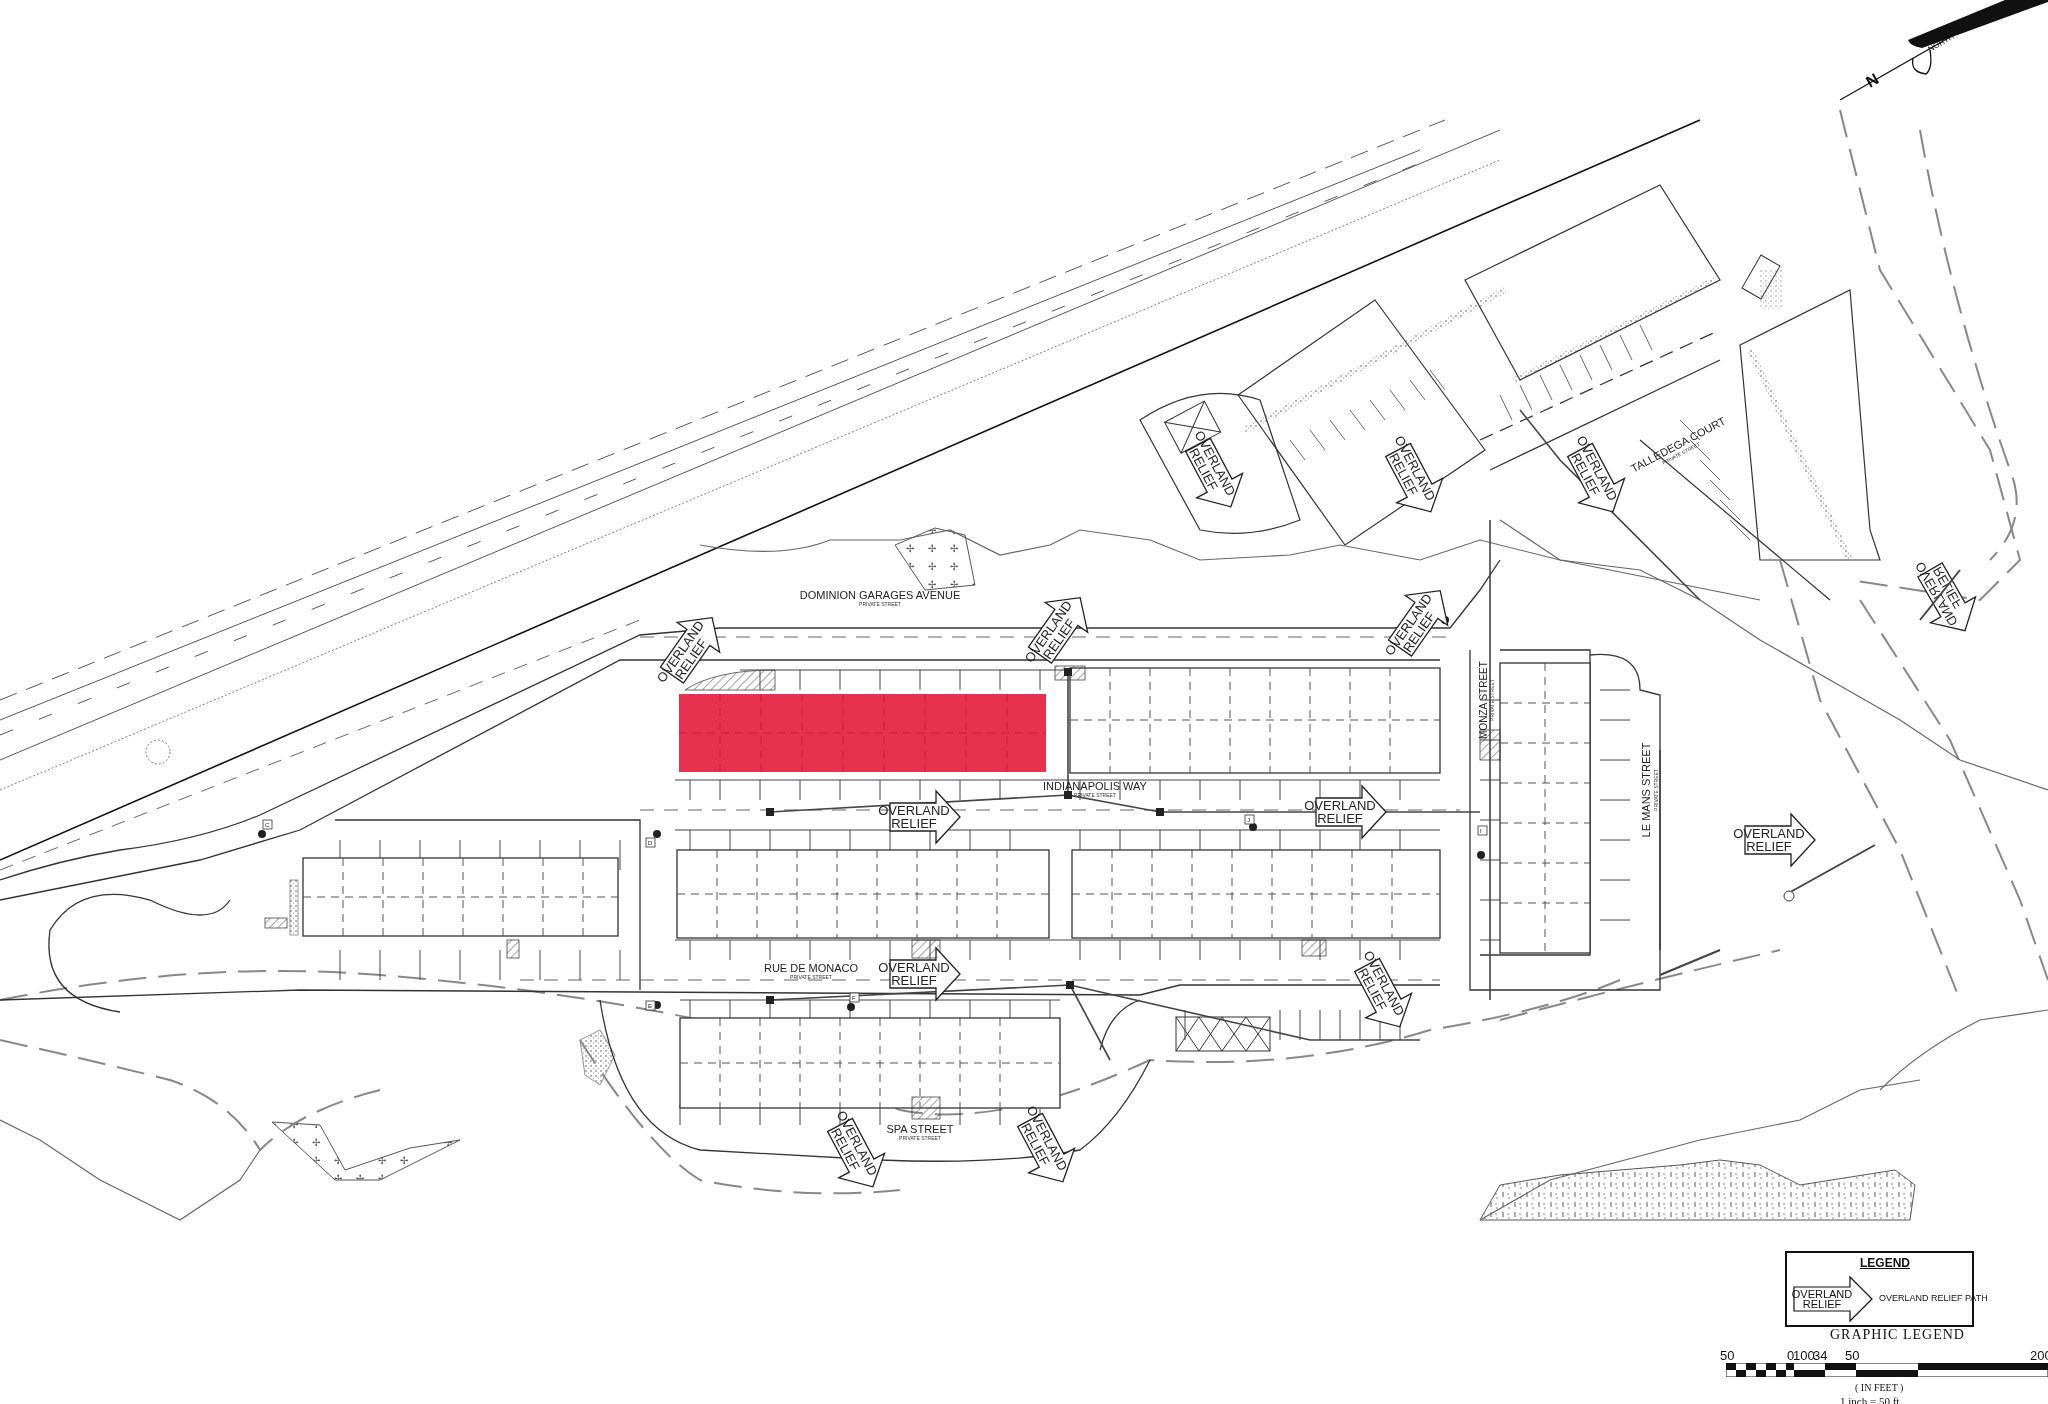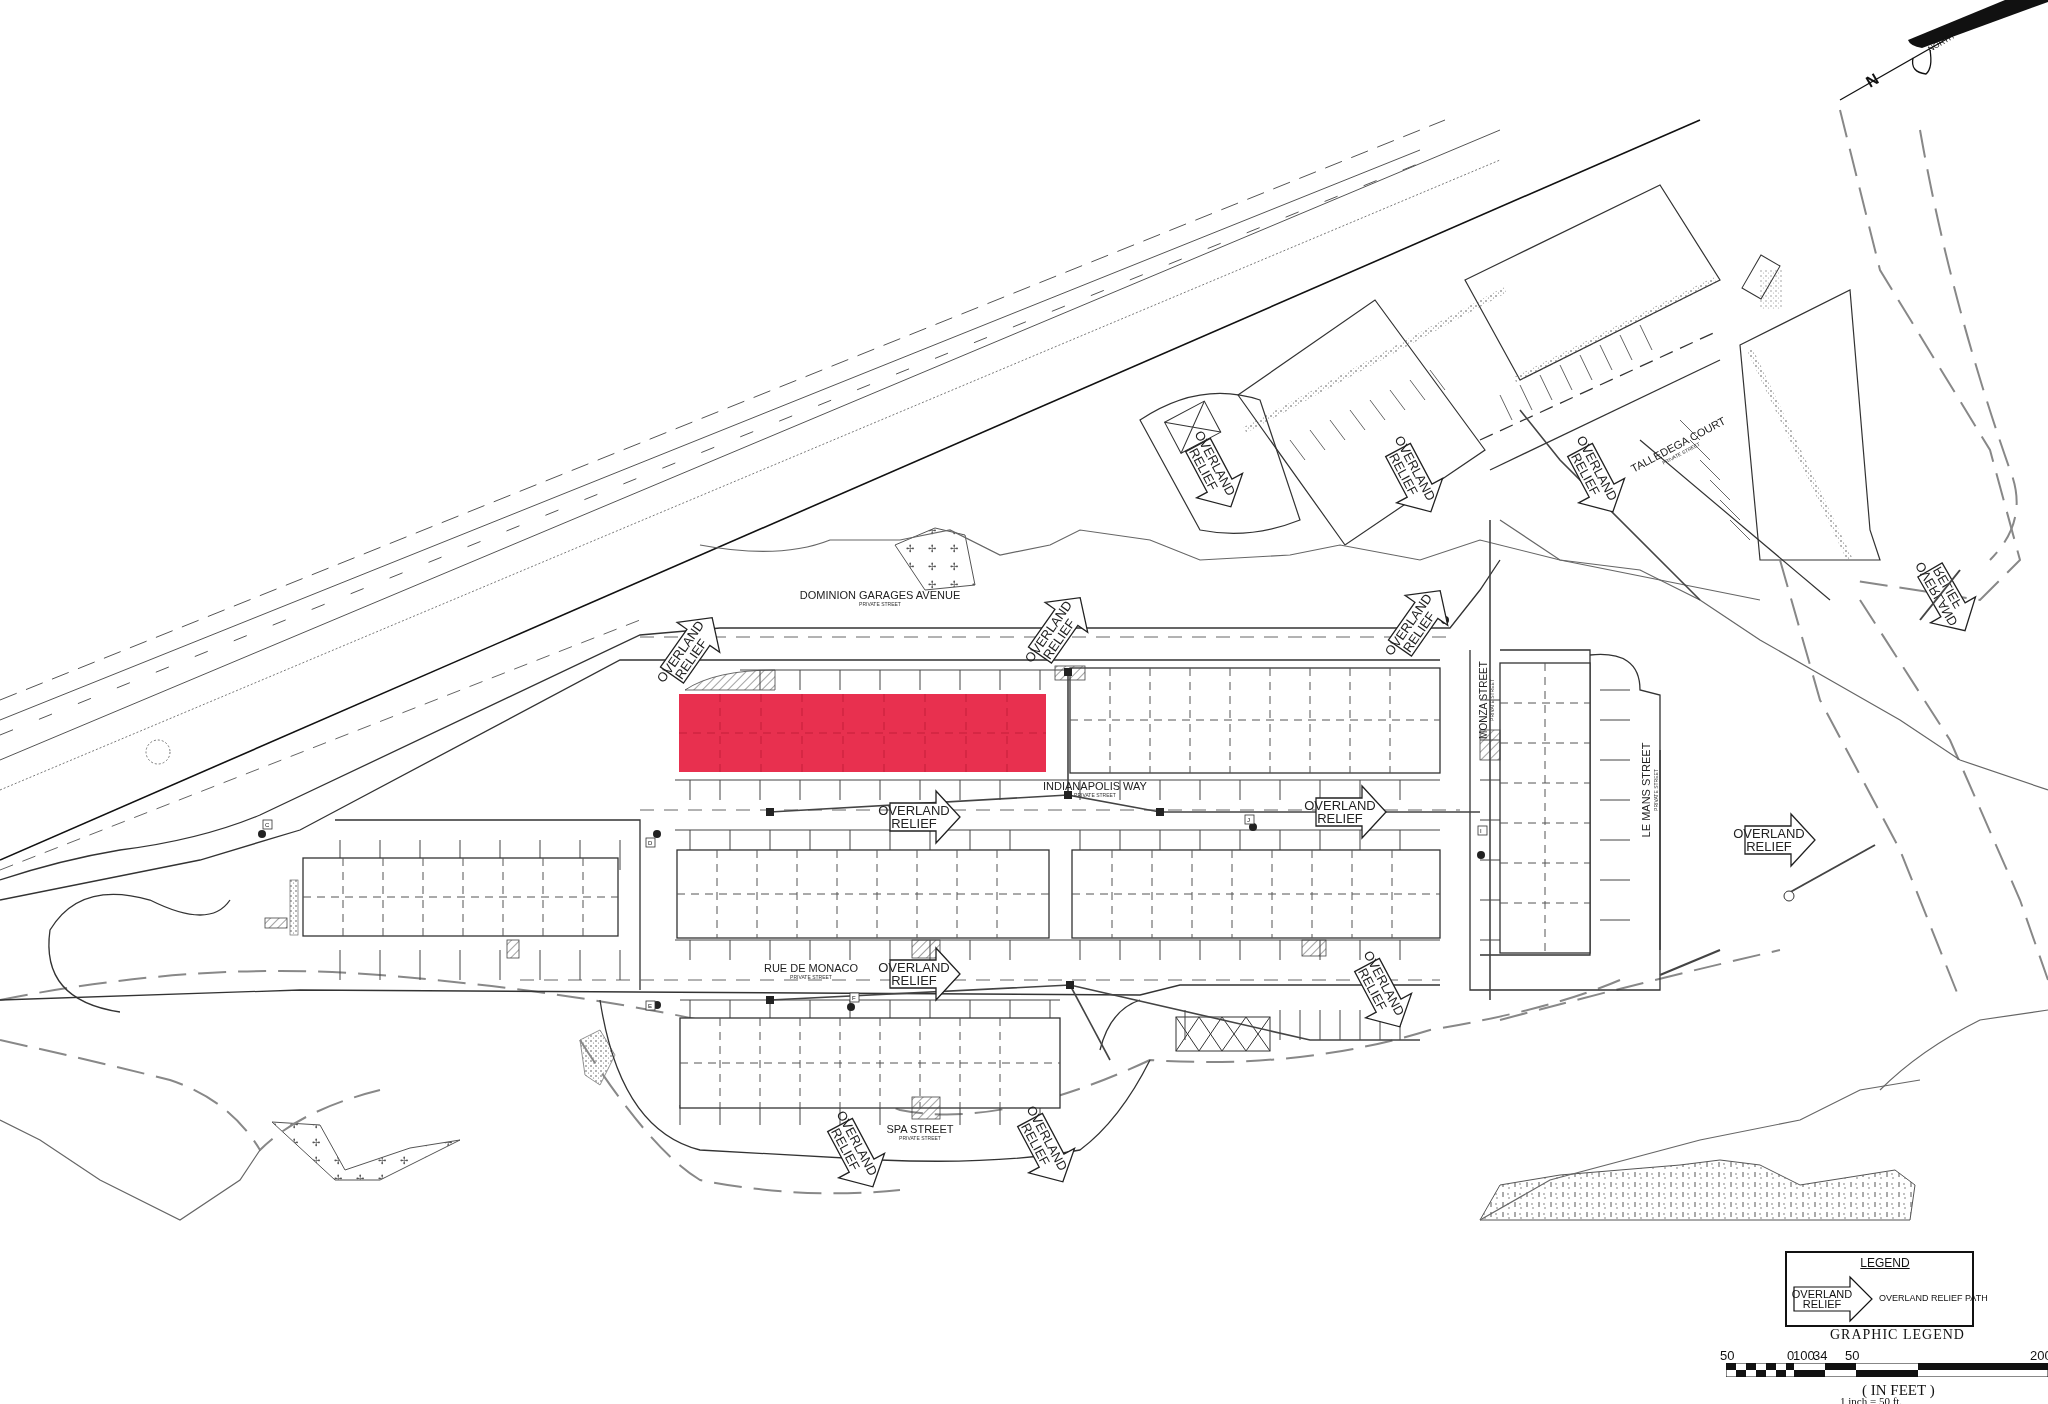--- a/index.html
+++ b/index.html
@@ -1,27 +1,27 @@
 <!DOCTYPE html>
 <html><head>
 <meta charset="utf-8">
 <style>
   html, body { margin: 0; padding: 0; background: #ffffff; }
   body { width: 2048px; height: 1404px; position: relative; overflow: hidden; font-family: "Liberation Sans", sans-serif; }
   #plan { position: absolute; left: 0; top: 0; width: 2048px; height: 1404px; }
   .lbl { font-family: "Liberation Sans", sans-serif; fill: #222; }
   .sub { font-family: "Liberation Sans", sans-serif; fill: #333; }
   .legend { position: absolute; left: 1785px; top: 1251px; width: 189px; height: 76px; border: 2px solid #111; background: #fff; box-sizing: border-box; }
-  .legend-title { position: absolute; left: 0; right: 0; top: 3px; text-align: center; font-size: 12px; font-weight: normal; text-decoration: underline; color: #111; padding-left: 11px; }
+  .legend-title { position: absolute; left: 0; right: 0; top: 3px; text-align: center; font-size: 12px; font-weight: bold; text-decoration: underline; color: #111; padding-left: 11px; }
   .legend-arrow { position: absolute; left: 5px; top: 22px; width: 84px; height: 48px; }
   .legend-desc { position: absolute; left: 92px; top: 40px; font-size: 9px; color: #111; white-space: nowrap; }
   .scale-title { position: absolute; left: 1830px; top: 1327px; font-family: "Liberation Serif", serif; font-size: 14px; color: #111; letter-spacing: 1px; }
   .scale-ticks { position: absolute; top: 1348px; font-size: 13px; color: #111; }
   .scale-bar { position: absolute; left: 1726px; top: 1363px; width: 322px; height: 14px; }
-  .scale-unit { position: absolute; left: 1855px; top: 1382px; font-family: "Liberation Serif", serif; font-size: 15px; color: #111; margin-left: 7px; }
+  .scale-unit { position: absolute; left: 1855px; top: 1382px; font-family: "Liberation Serif", serif; font-size: 10px; color: #111; }
   .scale-ratio { position: absolute; left: 1840px; top: 1395px; font-family: "Liberation Serif", serif; font-size: 11px; color: #111; }
   .north { position: absolute; left: 1830px; top: 0; width: 218px; height: 110px; }
 </style>
 </head>
 <body>
 
 <svg id="plan" viewBox="0 0 2048 1404" xmlns="http://www.w3.org/2000/svg">
   <defs>
     <pattern id="hatch" width="6" height="6" patternUnits="userSpaceOnUse" patternTransform="rotate(45)">
       <line x1="0" y1="0" x2="0" y2="6" stroke="#444" stroke-width="1"></line>

